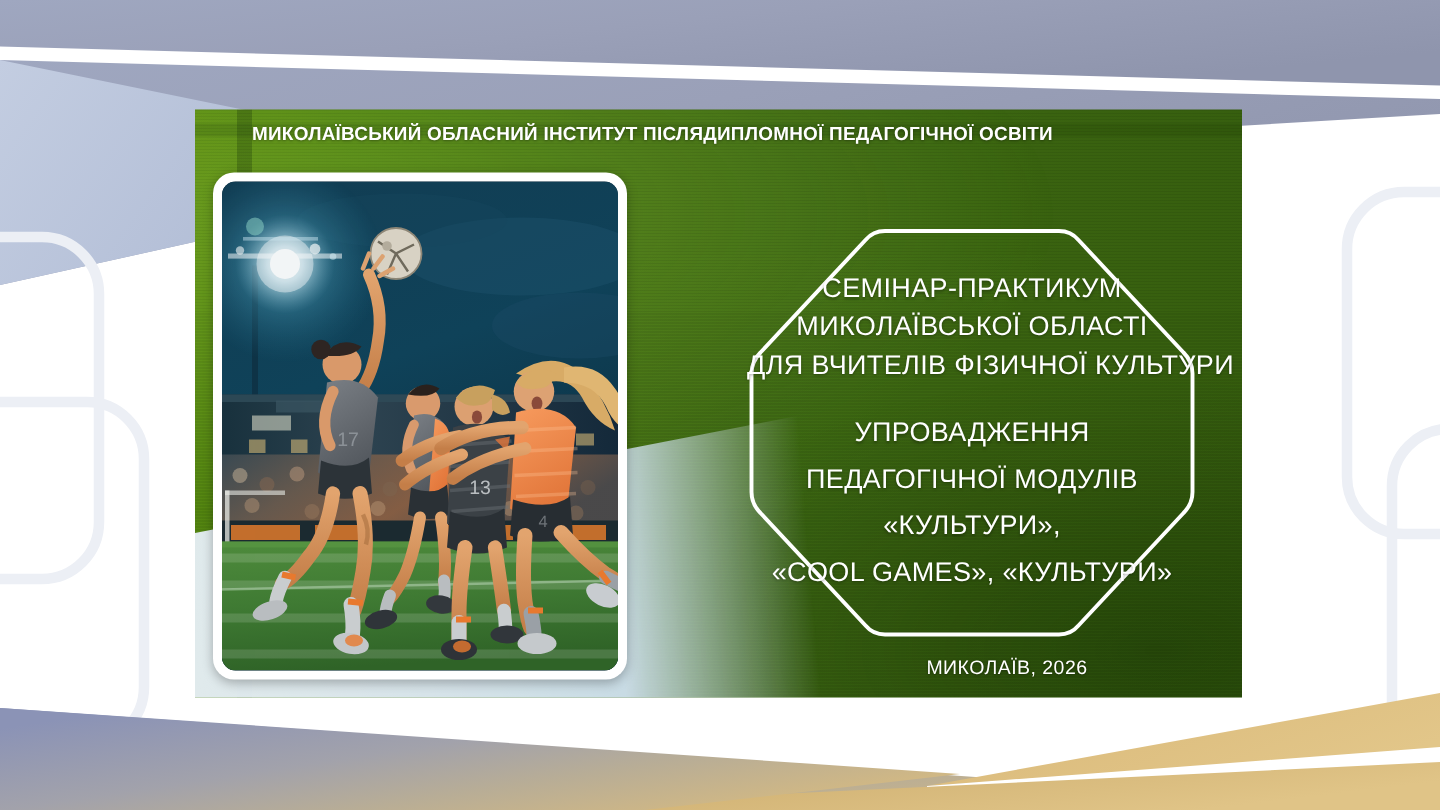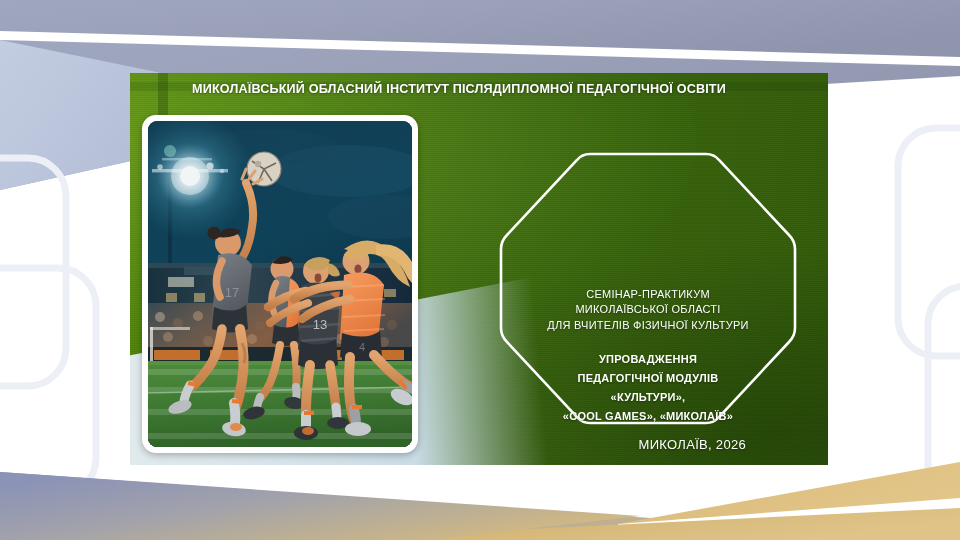--- a/index.html
+++ b/index.html
@@ -55,29 +55,28 @@
     position: absolute; left: -40px; bottom: -110px;
     width: 520px; height: 260px;
     background: linear-gradient(96deg, #e9f1f7 0%, #dde9f3 38%, #cfe0ee 62%, rgba(207,224,238,0) 86%);
     transform: rotate(-11deg);
     filter: blur(0.4px);
     opacity: .96;
   }
 
   .panel-title {
     position: absolute;
-    left: 22px; top: 9px;
+    left: 38px; top: 9px;
     width: 660px;
     color: #ffffff;
     font-size: 12.6px;
     font-weight: bold;
     letter-spacing: .18px;
     white-space: nowrap;
     text-shadow: 0 1px 2px rgba(0,0,0,.35);
-    padding-left: 40px;
   }
 
   
   .photo-card {
     position: absolute;
     left: 12px; top: 42px;
     width: 276px; height: 338px;
     background: #ffffff;
     border-radius: 14px;
     padding: 6px;
@@ -97,36 +96,36 @@
     position: absolute;
     left: 368px; top: 78px;
     width: 300px; height: 275px;
   }
   .octagon svg { position: absolute; top: 0; left: 0; }
   .oct-text {
     position: absolute; inset: 0;
     display: flex;
     flex-direction: column;
     align-items: center;
-    justify-content: flex-end;
+    justify-content: center;
     color: #ffffff;
     text-align: center;
-    font-size: 11px;
+    font-size: 18px;
     letter-spacing: .25px;
     line-height: 1.42;
     text-shadow: 0 1px 2px rgba(0,0,0,.34);
   }
   .oct-block { width: 100%; }
   .oct-gap { height: 17px; }
   .oct-line { white-space: nowrap; }
-  .oct-b2 .oct-line { line-height: 1.72; font-weight: bold; }
+  .oct-b2 .oct-line { line-height: 1.72; }
 
   .panel-footer {
     position: absolute;
-    right: 82px; bottom: 13px;
+    right: 103px; bottom: 13px;
     color: #ffffff;
     font-size: 13px;
     letter-spacing: .3px;
     text-shadow: 0 1px 2px rgba(0,0,0,.40);
     margin-top: 28px;
   }
 </style>
 </head>
 <body>
 
@@ -449,21 +448,21 @@
         <div class="oct-block oct-b1">
           <div class="oct-line">СЕМІНАР-ПРАКТИКУМ</div>
           <div class="oct-line">МИКОЛАЇВСЬКОЇ ОБЛАСТІ</div>
           <div class="oct-line">ДЛЯ ВЧИТЕЛІВ ФІЗИЧНОЇ КУЛЬТУРИ</div>
         </div>
         <div class="oct-gap"></div>
         <div class="oct-block oct-b2">
           <div class="oct-line">УПРОВАДЖЕННЯ</div>
           <div class="oct-line">ПЕДАГОГІЧНОЇ МОДУЛІВ</div>
           <div class="oct-line">«КУЛЬТУРИ»,</div>
-          <div class="oct-line">«COOL GAMES», «МИКОЛАЇВ»</div>
+          <div class="oct-line">«COOL GAMES», «КУЛЬТУРИ»</div>
         </div>
       </div>
     </div>
 
     <div class="panel-footer">МИКОЛАЇВ, 2026</div>
   </div>
 
 </div>
 
 </body></html>

